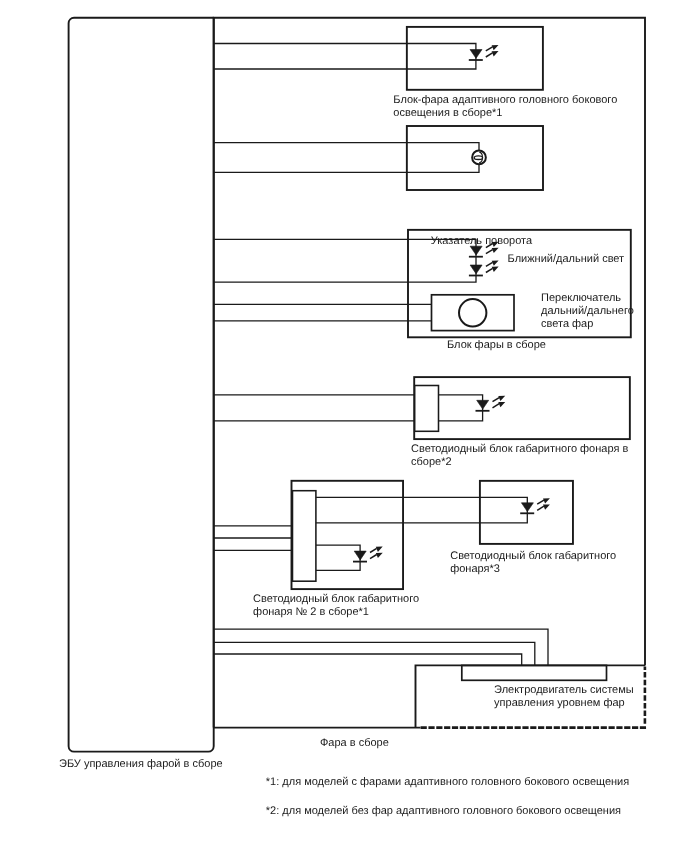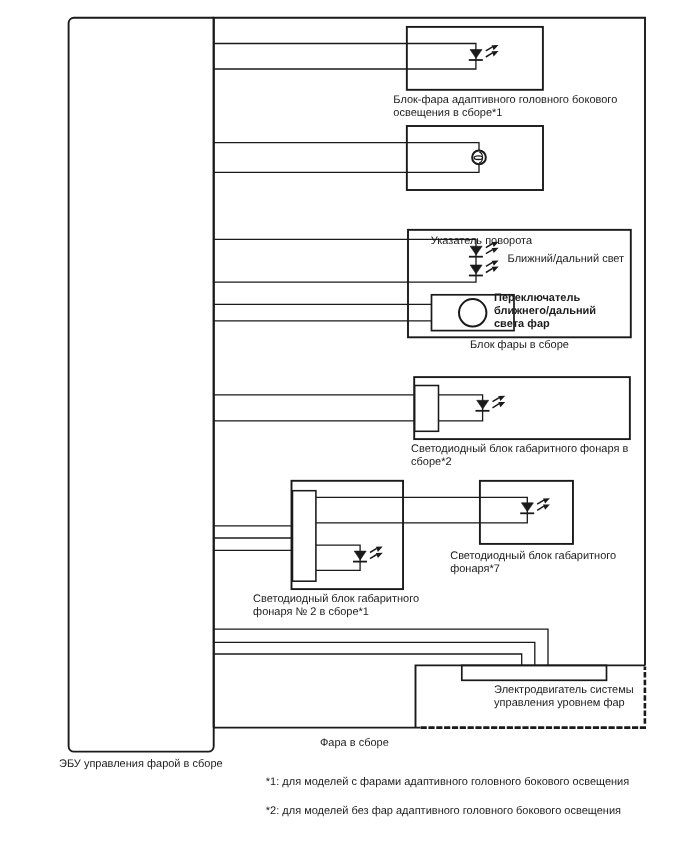--- a/index.html
+++ b/index.html
@@ -102,33 +102,33 @@
       <path d="M213.7,654.0 L521.7,654.0 L521.7,665.4" fill="none" stroke="#1a1a1a" stroke-width="1.3"></path>
     </g>
   </svg>
 
   <div class="lbl" style="left:377.3px;top:93.9px;margin-left:16px;">
     <span>Блок-фара адаптивного головного бокового</span>
     <span>освещения в сборе*1</span>
   </div>
   <div class="lbl" style="left:430.8px;top:192.7px;margin-top:42px;">Указатель поворота</div>
   <div class="lbl" style="left:507.6px;top:253px;">Ближний/дальний свет</div>
-  <div class="lbl" style="left:494px;top:292.1px;font-weight:bold;">
+  <div class="lbl" style="left:541px;top:292.1px;">
     <span>Переключатель</span>
-    <span>ближнего/дальний</span>
+    <span>дальний/дальнего</span>
     <span>света фар</span>
   </div>
-  <div class="lbl" style="left:470px;top:339.3px;">Блок фары в сборе</div>
+  <div class="lbl" style="left:447px;top:339.3px;">Блок фары в сборе</div>
   <div class="lbl" style="left:411.0px;top:442.9px;">
     <span>Светодиодный блок габаритного фонаря в</span>
     <span>сборе*2</span>
   </div>
   <div class="lbl" style="left:450.2px;top:549.8px;">
     <span>Светодиодный блок габаритного</span>
-    <span>фонаря*7</span>
+    <span>фонаря*3</span>
   </div>
   <div class="lbl" style="left:253.1px;top:592.7px;">
     <span>Светодиодный блок габаритного</span>
     <span>фонаря № 2 в сборе*1</span>
   </div>
   <div class="lbl" style="left:462.1px;top:683.7px;margin-left:32px;">
     <span>Электродвигатель системы</span>
     <span>управления уровнем фар</span>
   </div>
   <div class="lbl" style="left:320.0px;top:737.1px;">Фара в сборе</div>

